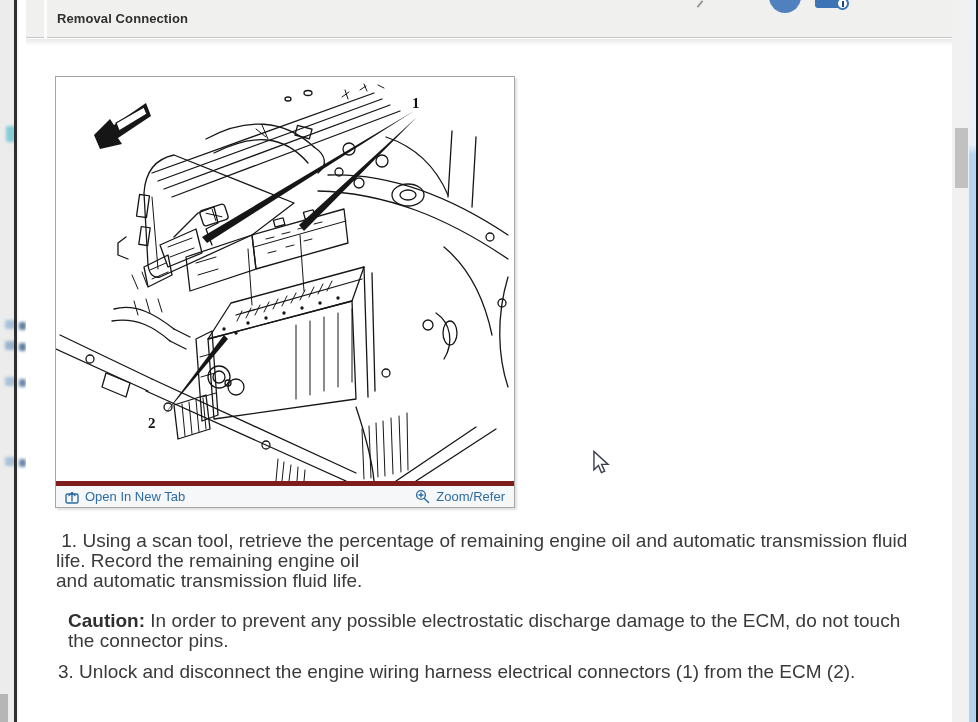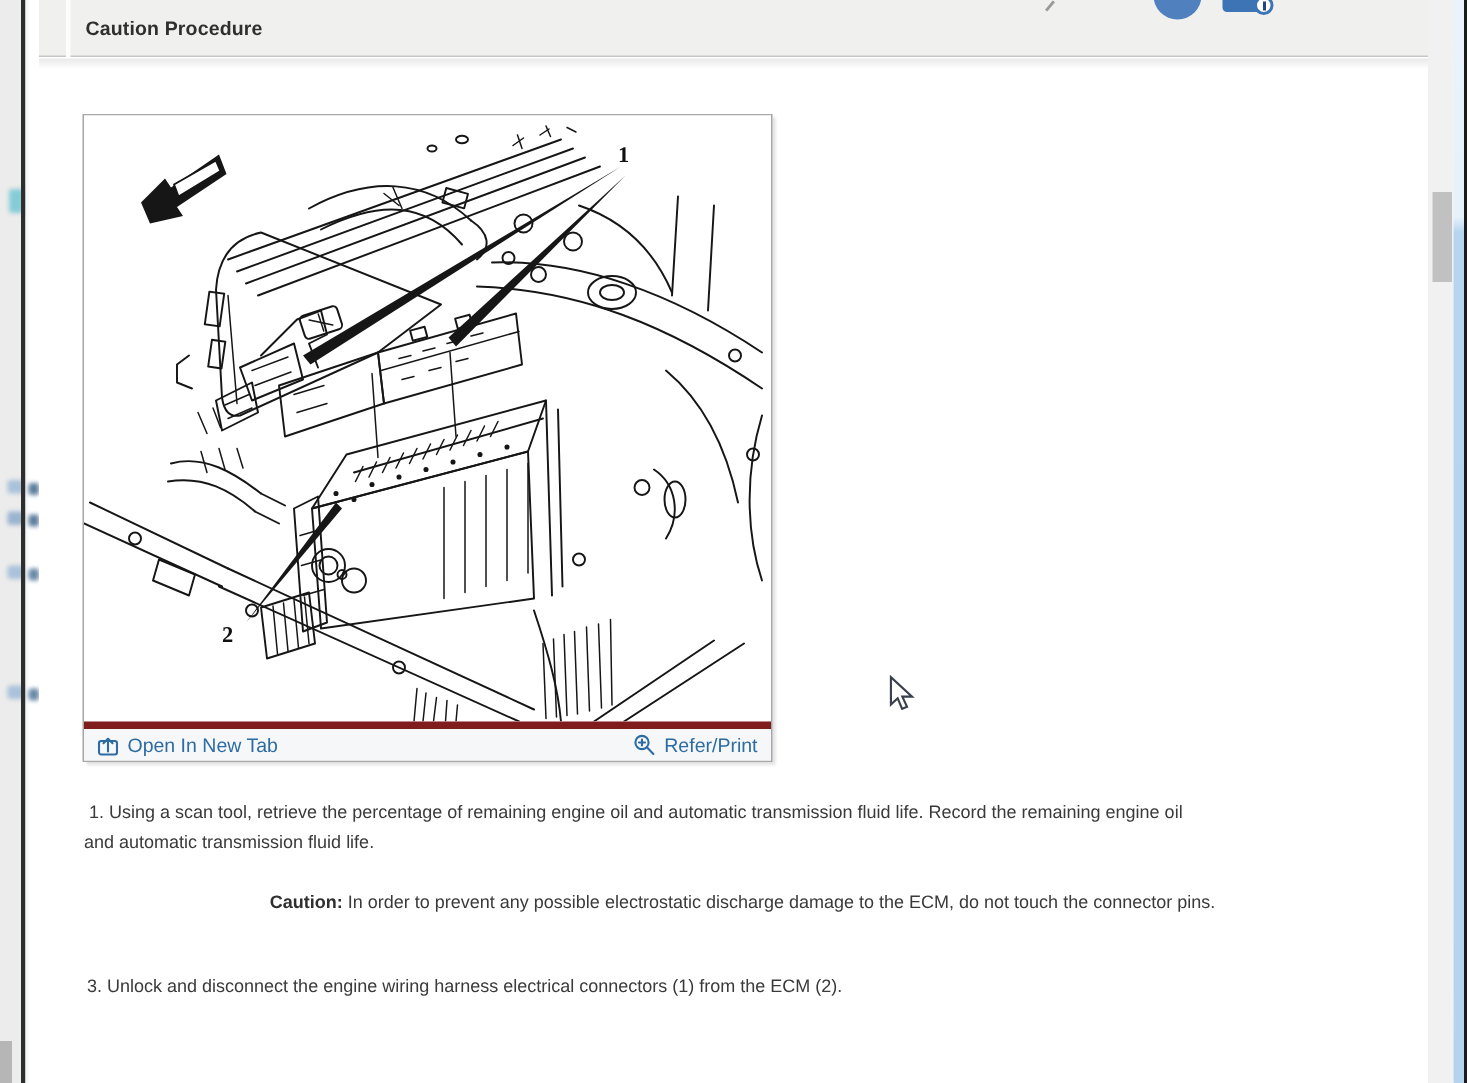--- a/index.html
+++ b/index.html
@@ -44,26 +44,26 @@
   
   #figure-art svg path, #figure-art svg line, #figure-art svg polyline,
   #figure-art svg circle, #figure-art svg ellipse, #figure-art svg rect, #figure-art svg polygon.o
       { fill:none; stroke:#161616; stroke-width:1.3; stroke-linecap:round; stroke-linejoin:round; }
   #figure-art svg .fill  { fill:#161616; stroke:none; }
   #figure-art svg .dot   { fill:#161616; stroke:none; }
   #figure-art svg .thin  { stroke-width:1; }
   #figure-art svg text   { fill:#111; font:bold 15px "Liberation Serif", serif; stroke:none; }
 
   
-  #content { left:56px; top:531px; width:866px; color:#3a3a3a; font-size:12px; line-height:20px; }
+  #content { left:56px; top:531px; width:866px; color:#3a3a3a; font-size:19px; line-height:20px; }
   #content p { white-space:pre-wrap; }
   #content a { color:#2d6ca2; text-decoration:none; cursor:pointer; }
-  #caution { margin-top:20px; padding-left:12px;text-align:center; }
+  #caution { margin-top:20px; padding-left:12px; }
   #caution b { color:#2f2f2f; }
-  #step3 { margin-top:36px; padding-left:2px; }
+  #step3 { margin-top:11px; padding-left:2px; }
 
   
   #scroll-track { left:952px; top:0; width:17px; height:722px; background:#f1f1f1; }
   #scroll-thumb { left:955px; top:128px; width:13px; height:60px; background:#c1c1c1; }
   #right-blue   { left:969px; top:0; width:7px; height:722px;
                   background:linear-gradient(180deg,#eaf3fb 0px,#e6f1fa 145px,#b5d5f0 155px,#b3d3ef 100%); }
   #right-dark   { left:976px; top:0; width:2px; height:722px; background:#1b1b1b; }
 
   #mouse-cursor { left:592px; top:450px; width:18px; height:24px; }
 </style>
@@ -90,21 +90,21 @@
 <div class="abs" id="top-bar"></div>
 <div class="abs" id="top-bar-notch"></div>
 <div class="abs" id="top-shadow"></div>
 <div class="abs" id="toolbar-remnant"></div>
 <div class="abs" id="profile-circle"></div>
 <div class="abs" id="print-bar"></div>
 <div class="abs" id="print-badge">
     <i></i>
   </div>
 
-<div class="abs" id="page-title">Caution Procedure</div>
+<div class="abs" id="page-title">Removal Connection</div>
 
 <div class="abs" id="figure-frame">
 
   <div id="figure-art">
     <svg width="458" height="404" viewBox="0 0 458 404">
 
       <polygon class="fill" points="38,58 54,42 58,48 90,26 95,39 62,61 66,67 44,72"></polygon>
       <polygon points="60,46 88,30 91,37 63,54" class="o" style="fill:#fff"></polygon>
 
       <line x1="96" y1="96" x2="318" y2="16"></line>
@@ -234,21 +234,21 @@
         <rect x="1" y="4" width="12" height="9" rx="1.5" fill="none" stroke="#2d6ca2" stroke-width="1.4"></rect>
         <path d="M7,11 V3 M4,5.5 L7,2.5 L10,5.5" fill="none" stroke="#2d6ca2" stroke-width="1.4" stroke-linecap="round" stroke-linejoin="round"></path>
       </svg>
       <span>Open In New Tab</span>
     </a>
     <a class="fig-link">
       <svg width="15" height="15" viewBox="0 0 15 15">
         <circle cx="6" cy="6" r="4.4" fill="none" stroke="#2d6ca2" stroke-width="1.4"></circle>
         <path d="M6,4 V8 M4,6 H8 M9.4,9.4 L13.6,13.6" fill="none" stroke="#2d6ca2" stroke-width="1.4" stroke-linecap="round"></path>
       </svg>
-      <span>Refer/Print</span>
+      <span>Zoom/Refer</span>
     </a>
   </div>
 </div>
 
 <div class="abs" id="content">
   <p> 1. Using a scan tool, retrieve the percentage of remaining engine oil and automatic transmission fluid life. Record the remaining engine oil
 and automatic transmission fluid life.</p>
   <p id="caution"><b>Caution:</b><span> In order to prevent any possible electrostatic discharge damage to the ECM, do not touch the connector pins.</span></p>
   <p id="step3">3. Unlock and disconnect the engine wiring harness electrical connectors (1) from the ECM (2).</p>
 </div>

